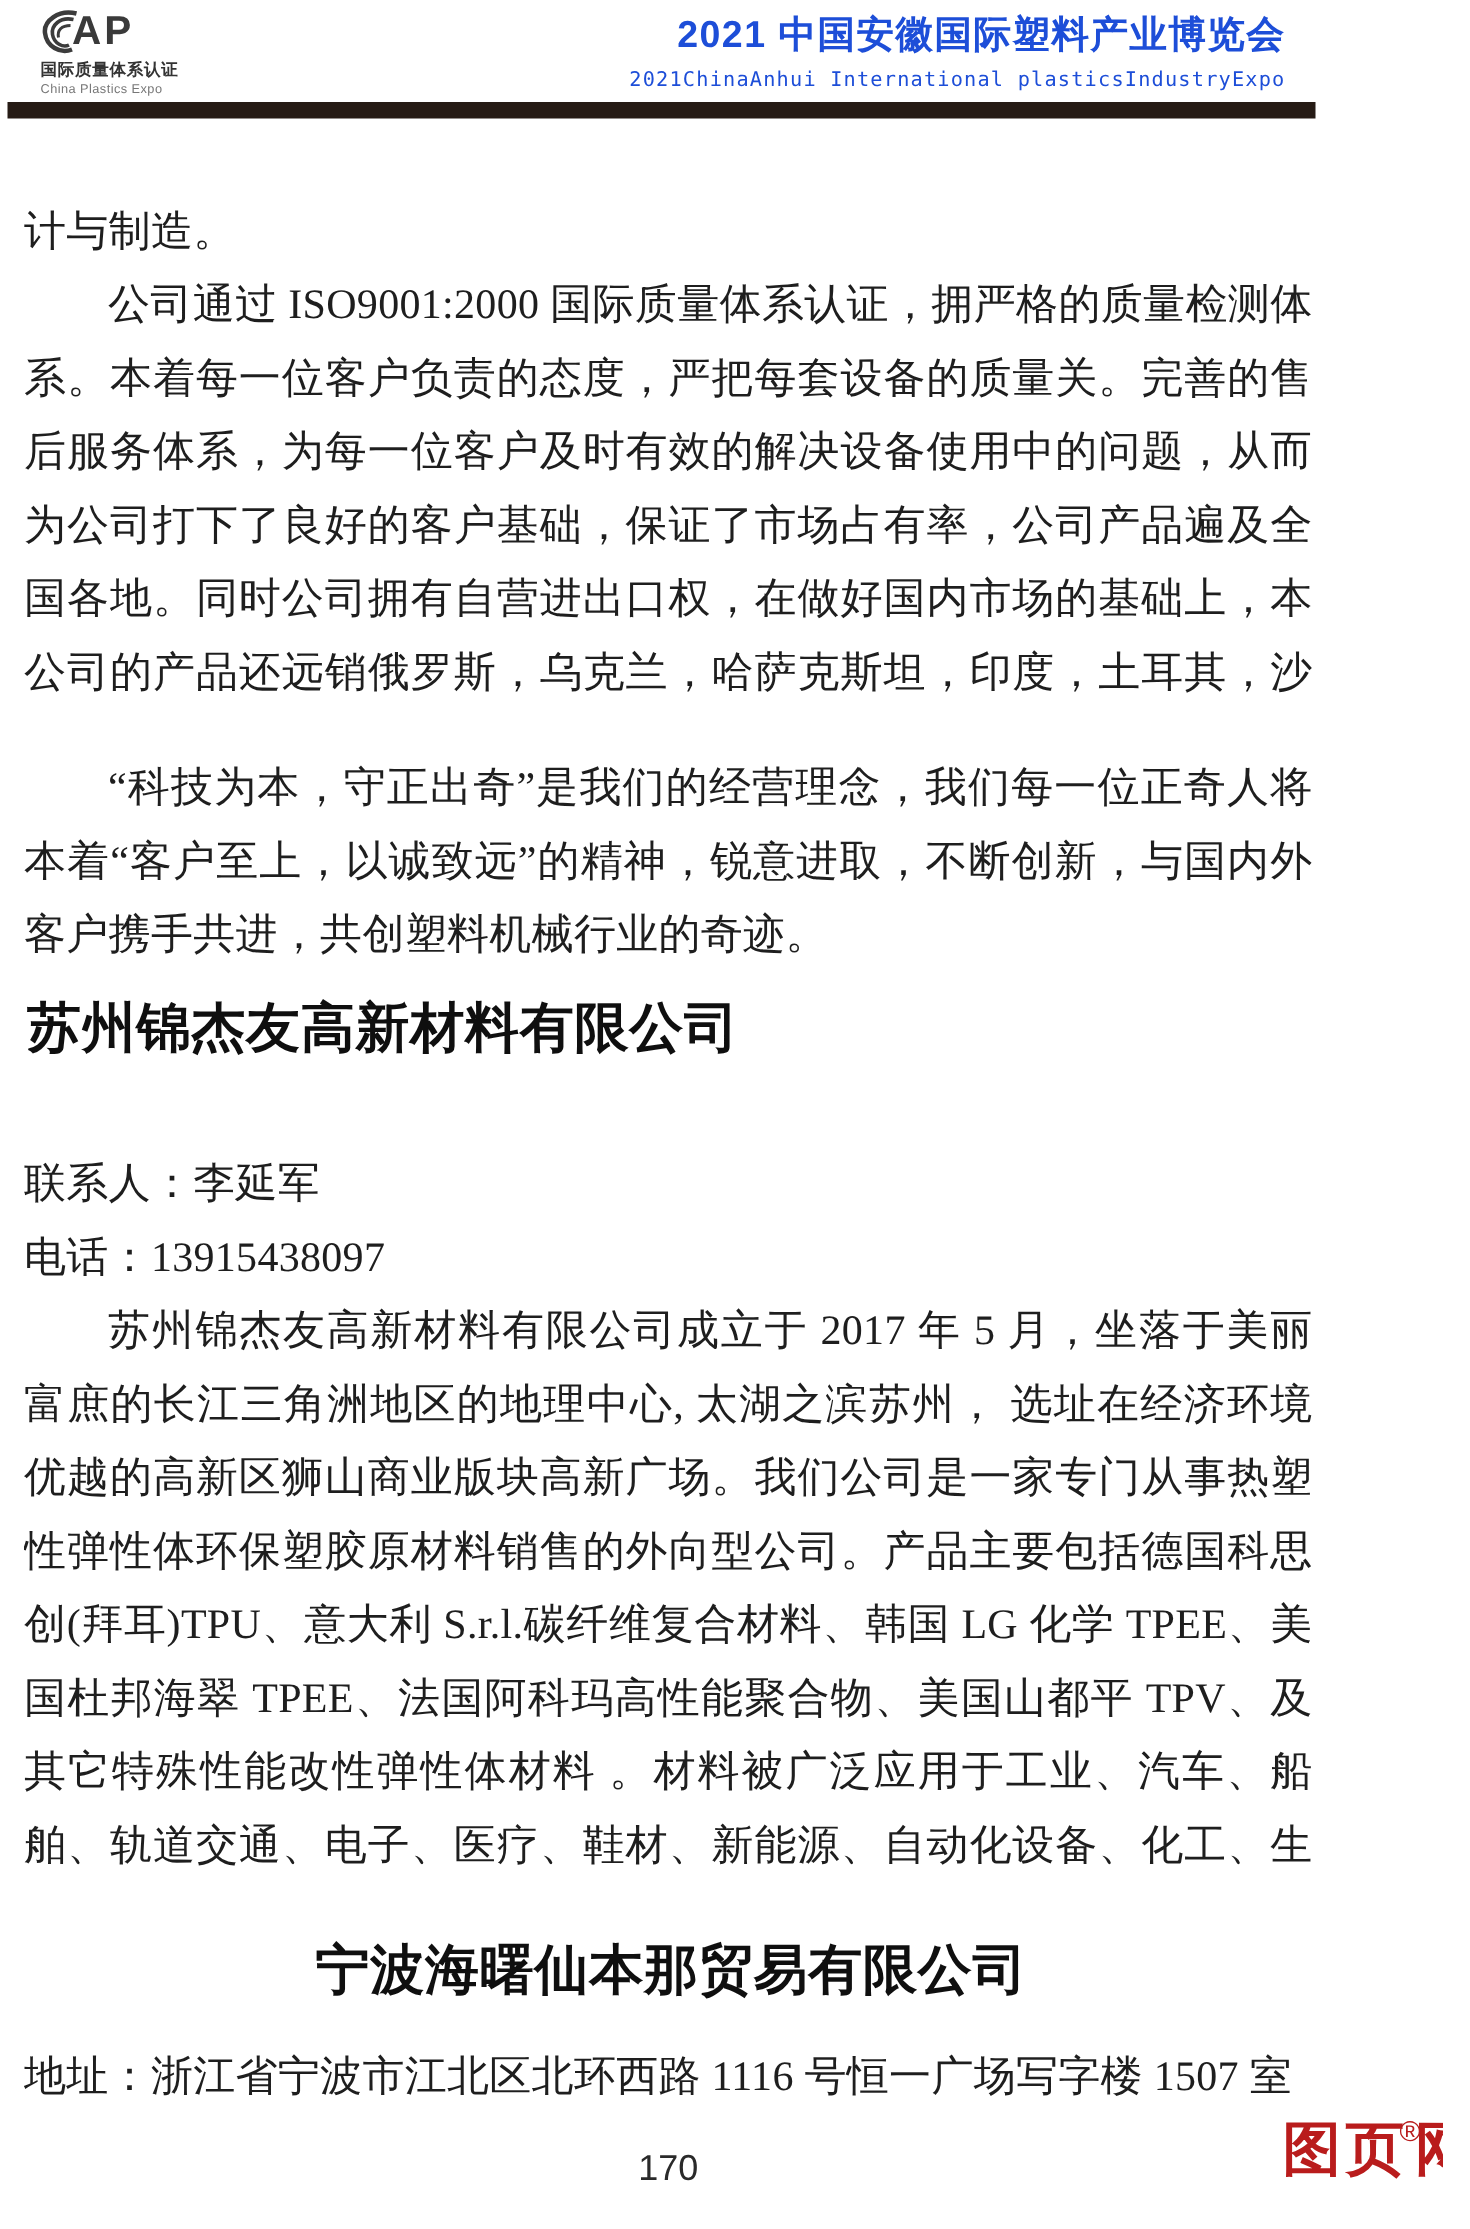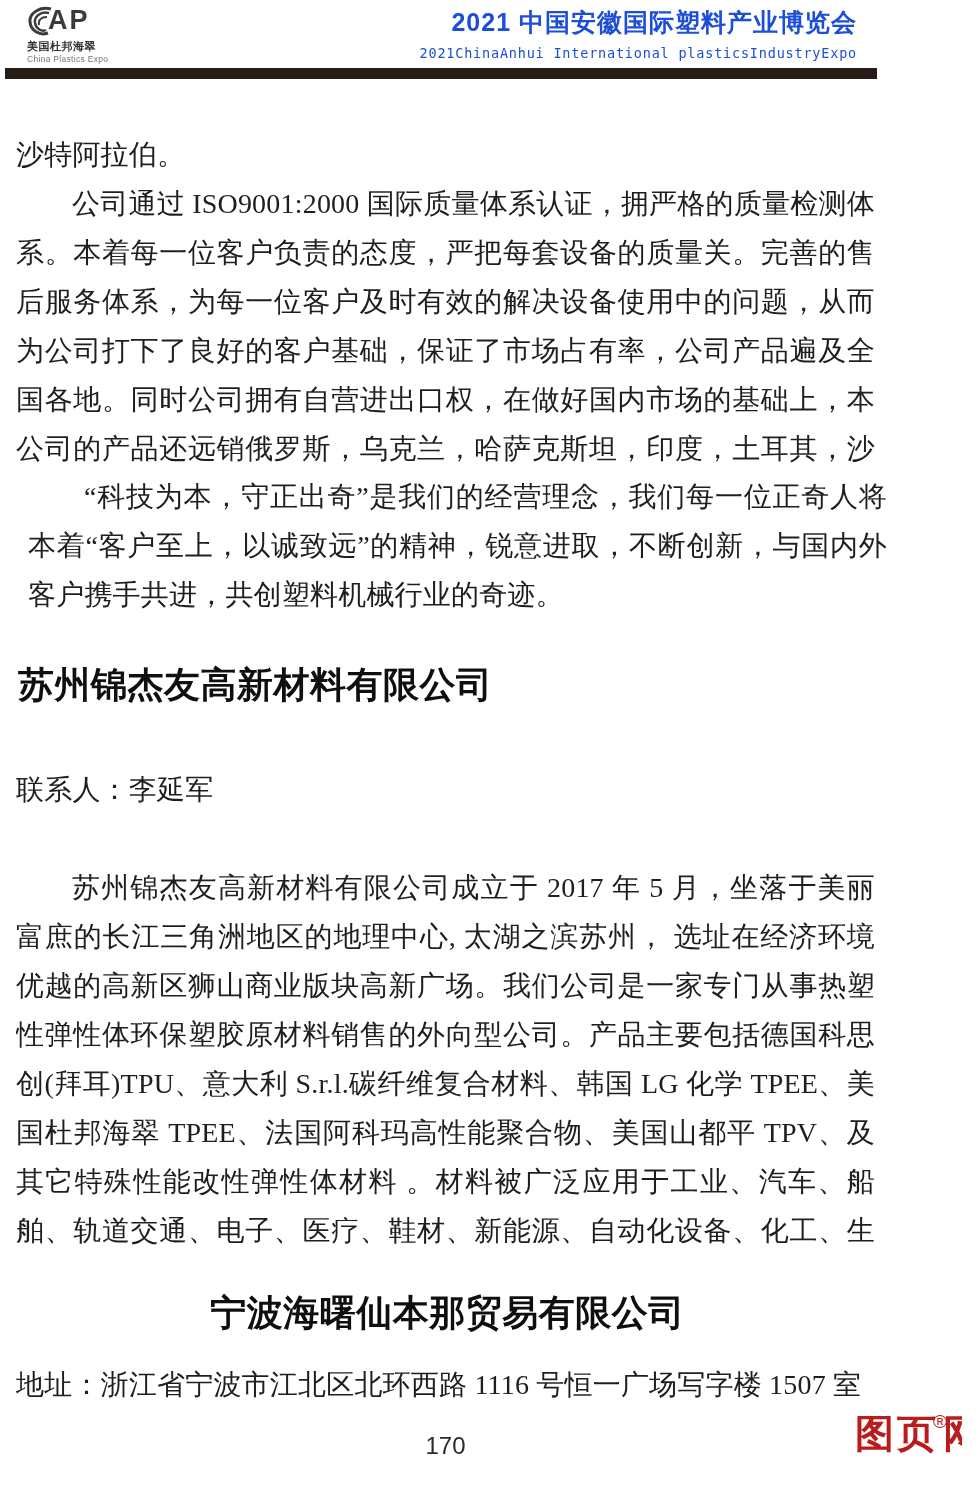--- a/index.html
+++ b/index.html
@@ -45,21 +45,21 @@
   .bodytext{
     font-size:28px;line-height:49px;
     text-align:justify;text-align-last:left;
     letter-spacing:0.2px;
     overflow:hidden;
     margin:0;
   }
   .indent{text-indent:56px;}
   .p-tail{top:130px;height:49px;}
   .p-quality{top:179px;height:294px;}
-  .p-motto{top:472px;height:147px;margin-left:12px;}
+  .p-motto{top:501px;height:147px;}
   .company-heading{
     margin:2px;
     font-family:"Liberation Sans","DejaVu Sans",sans-serif;
     font-weight:bold;font-size:36px;line-height:46px;color:#0f0f0f;
     letter-spacing:0.5px;white-space:nowrap;
   }
   .h-company1{top:660px;}
   .l-contact{top:765px;height:49px;}
   .l-phone{top:814px;height:49px;}
   .p-desc{top:863px;height:392px;}
@@ -93,36 +93,37 @@
   <div class="header">
     <div class="logo">
       <div class="logo-mark">
         <svg width="34" height="30" viewBox="0 0 34 30">
           <path d="M24 3 C 12 0, 2 8, 3 16 C 4 25, 13 30, 21 27" fill="none" stroke="#3c3c3c" stroke-width="3"></path>
           <path d="M22 7 C 13 5, 7 11, 8 17 C 9 23, 15 26, 19 24" fill="none" stroke="#3c3c3c" stroke-width="2.4"></path>
           <path d="M20 11 C 14 11, 11 14, 12 19" fill="none" stroke="#3c3c3c" stroke-width="2"></path>
         </svg>
         <span class="logo-ap">AP</span>
       </div>
-      <div class="logo-cn">美国杜邦海翠</div>
+      <div class="logo-cn">国际质量体系认证</div>
       <div class="logo-en">China Plastics Expo</div>
     </div>
     <div class="titles">
       <div class="title-cn">2021 中国安徽国际塑料产业博览会</div>
       <div class="title-en">2021ChinaAnhui International plasticsIndustryExpo</div>
     </div>
     <div class="rule"></div>
   </div>
 
-  <p class="abs bodytext p-tail">沙特阿拉伯。</p>
+  <p class="abs bodytext p-tail">计与制造。</p>
   <p class="abs bodytext indent p-quality">公司通过 ISO9001:2000 国际质量体系认证，拥严格的质量检测体系。本着每一位客户负责的态度，严把每套设备的质量关。完善的售后服务体系，为每一位客户及时有效的解决设备使用中的问题，从而为公司打下了良好的客户基础，保证了市场占有率，公司产品遍及全国各地。同时公司拥有自营进出口权，在做好国内市场的基础上，本公司的产品还远销俄罗斯，乌克兰，哈萨克斯坦，印度，土耳其，沙特阿拉伯，马来西亚，澳大利亚等多个国家和地区，深受客户好评。</p>
   <p class="abs bodytext indent p-motto">“科技为本，守正出奇”是我们的经营理念，我们每一位正奇人将本着“客户至上，以诚致远”的精神，锐意进取，不断创新，与国内外客户携手共进，共创塑料机械行业的奇迹。</p>
 
   <h1 class="abs company-heading h-company1">苏州锦杰友高新材料有限公司</h1>
   <p class="abs bodytext l-contact">联系人：李延军</p>
+  <p class="abs bodytext l-phone">电话：13915438097</p>
   <p class="abs bodytext indent p-desc">苏州锦杰友高新材料有限公司成立于 2017 年 5 月，坐落于美丽富庶的长江三角洲地区的地理中心, 太湖之滨苏州， 选址在经济环境优越的高新区狮山商业版块高新广场。我们公司是一家专门从事热塑性弹性体环保塑胶原材料销售的外向型公司。产品主要包括德国科思创(拜耳)TPU、意大利 S.r.l.碳纤维复合材料、韩国 LG 化学 TPEE、美国杜邦海翠 TPEE、法国阿科玛高性能聚合物、美国山都平 TPV、及其它特殊性能改性弹性体材料 。材料被广泛应用于工业、汽车、船舶、轨道交通、电子、医疗、鞋材、新能源、自动化设备、化工、生产制造等各个领域。</p>
 
   <h1 class="abs company-heading h-company2">宁波海曙仙本那贸易有限公司</h1>
   <p class="abs bodytext l-address">地址：浙江省宁波市江北区北环西路 1116 号恒一广场写字楼 1507 室</p>
 
   <p class="page-number">170</p>
 
   <div class="watermark"><span class="wm-char">图页</span><span class="wm-reg">®</span><span class="wm-char">网</span></div>
 
 </div>

